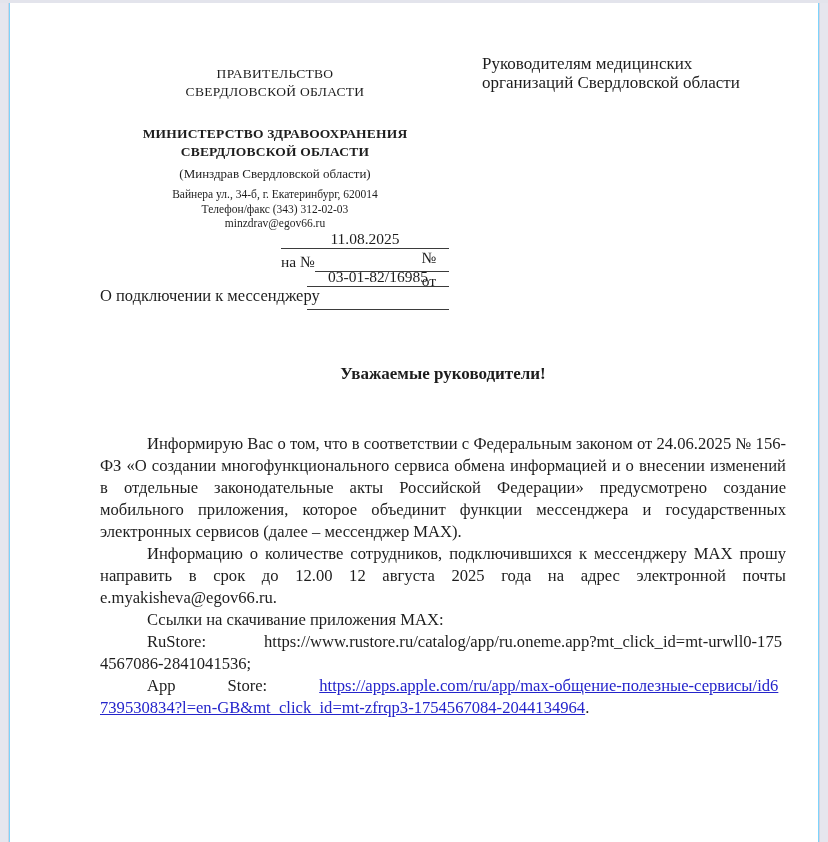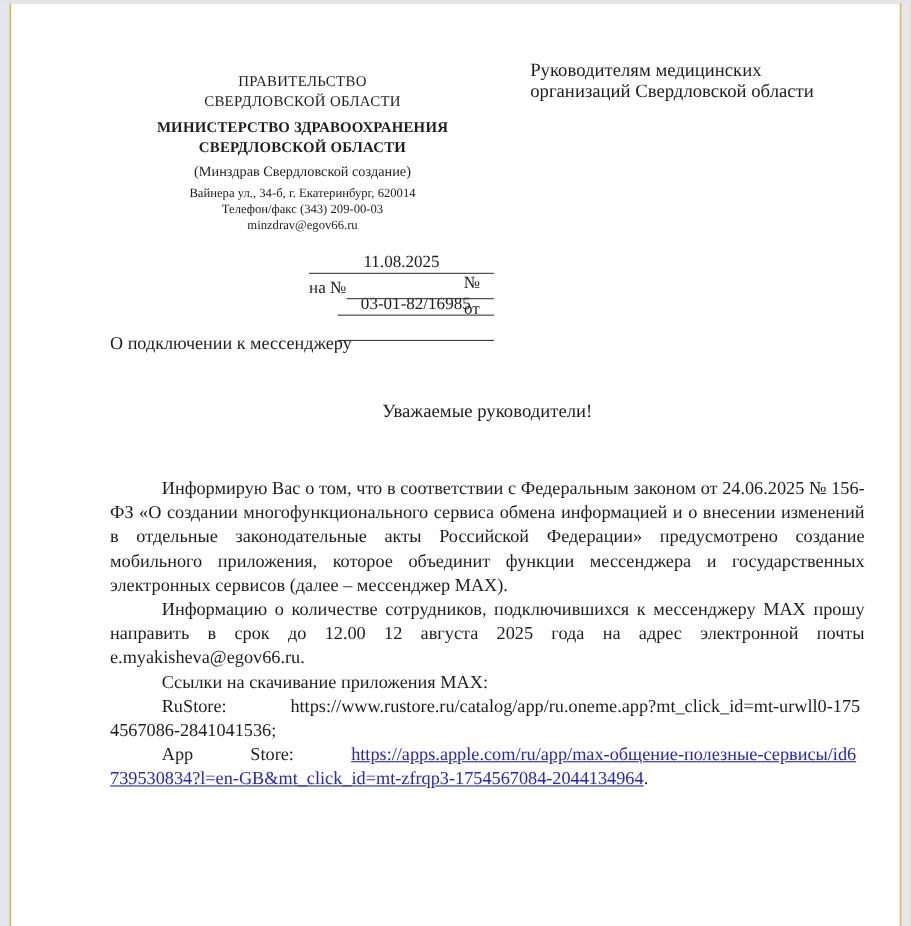--- a/index.html
+++ b/index.html
@@ -1,54 +1,54 @@
 <!DOCTYPE html>
 <html lang="ru"><head>
 <meta charset="utf-8">
 <style>
   * { margin:0; padding:0; box-sizing:border-box; }
   html,body { width:828px; height:842px; }
   body { background:#ffffff; font-family:"Liberation Serif","DejaVu Serif",serif; color:#1d1d1d; }
 
-  .viewport { position:relative; width:828px; height:842px; background:#eab308; overflow:hidden; }
+  .viewport { position:relative; width:828px; height:842px; background:#7dd3fc; overflow:hidden; }
 
   .edge-strip { position:absolute; top:0; bottom:0; width:9px; background:#e6e6ee; z-index:5; }
   .edge-left  { left:0; border-right:1px solid #d2d2de; }
   .edge-right { right:0; border-left:1px solid #d2d2de; }
   .edge-top   { position:absolute; left:0; right:0; top:0; height:3px; background:#e3e4ec; z-index:6; }
 
   .page { position:absolute; left:10px; right:10px; top:3px; bottom:0; background:#ffffff; }
 
   
   .sender { position:absolute; left:95px; top:65px; width:360px; text-align:center; }
   .sender .gov   { font-size:13.5px; line-height:18px; letter-spacing:.3px; }
   .sender .min   { font-size:13.5px; line-height:18px; font-weight:bold; letter-spacing:.2px; }
-  .sender .minwrap { margin-top:6px; }
+  .sender .minwrap { margin-top:24px; }
   .sender .short { font-size:13px;   line-height:17px; margin-top:4px; }
   .sender .addr  { font-size:11.5px; line-height:14.5px; }
   .sender .addrwrap { margin-top:5px;text-align:center; }
 
   
   .addressee { position:absolute; left:482px; top:54px; width:302px; font-size:17px; line-height:19px; }
 
   
   .requisites { position:absolute; left:97px; top:230px; width:352px; font-size:15.5px; }
   .req-row { display:flex; align-items:flex-end; height:23px;flex-direction:column; }
   .col-a { width:168px; }
   .col-b { width:40px; text-align:center; padding-bottom:1px; }
   .col-c { width:142px; }
   .u-line { border-bottom:1.5px solid #3b3b3b; }
   .centered { text-align:center; }
   .ref-wrap { display:flex; align-items:flex-end; height:100%; }
   .ref-label { white-space:nowrap; padding-bottom:1px; }
   .fill-line { flex:1; border-bottom:1.5px solid #3b3b3b; height:100%; }
 
-  .subject { position:absolute; left:100px; top:302px; font-size:16.5px;text-align:right; }
+  .subject { position:absolute; left:100px; top:286px; font-size:16.5px;text-align:right; }
 
-  .salutation { position:absolute; left:100px; top:364px; width:686px; text-align:center; font-size:17px; }
+  .salutation { position:absolute; left:100px; top:364px; width:686px; text-align:center; font-size:17px;font-weight:bold; }
 
   
   .body-text { position:absolute; left:100px; top:406px; width:686px; font-size:16.6px; line-height:22px;margin-top:27px; }
   .body-text p { text-align:justify; text-indent:47px; }
   .p-links { text-align:left; }
   a.doc-link, .doc-link { color:#2424cb; text-decoration:underline; word-break:break-all; }
   .link-suffix { color:#2424cb; text-decoration:none; }
   .plain-url { color:#1d1d1d; word-break:break-all; }
   .sp-md { display:inline-block; width:52px; }
   .sp-lg { display:inline-block; width:58px; }
@@ -63,24 +63,24 @@
 
   <div class="page"></div>
 
   <div class="sender">
     <div class="gov">ПРАВИТЕЛЬСТВО</div>
     <div class="gov">СВЕРДЛОВСКОЙ ОБЛАСТИ</div>
     <div class="minwrap">
       <div class="min">МИНИСТЕРСТВО ЗДРАВООХРАНЕНИЯ</div>
       <div class="min">СВЕРДЛОВСКОЙ ОБЛАСТИ</div>
     </div>
-    <div class="short">(Минздрав Свердловской создание)</div>
+    <div class="short">(Минздрав Свердловской области)</div>
     <div class="addrwrap">
       <div class="addr">Вайнера ул., 34-б, г. Екатеринбург, 620014</div>
-      <div class="addr">Телефон/факс (343) 209-00-03</div>
+      <div class="addr">Телефон/факс (343) 312-02-03</div>
       <div class="addr">minzdrav@egov66.ru</div>
     </div>
   </div>
 
   <div class="addressee">Руководителям медицинских организаций Свердловской области</div>
 
   <div class="requisites">
     <div class="req-row">
       <div class="col-a u-line centered">11.08.2025</div>
       <div class="col-b">№</div>

